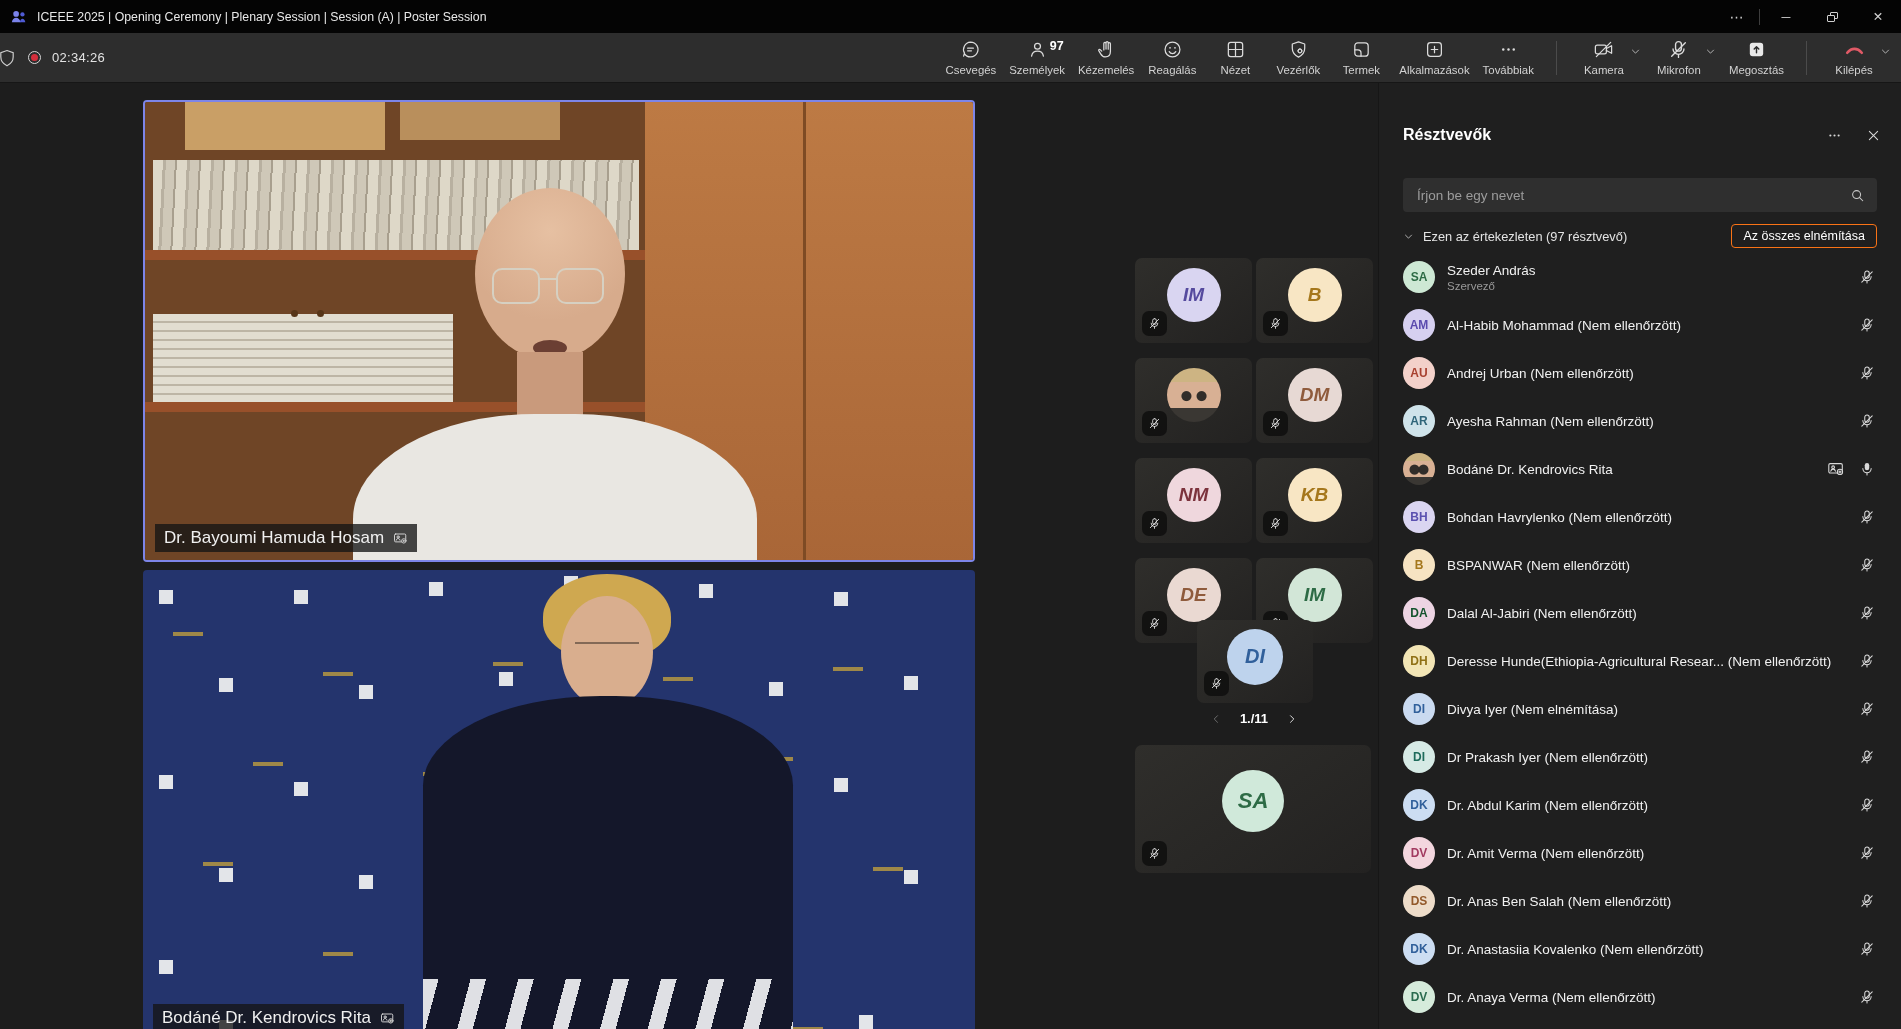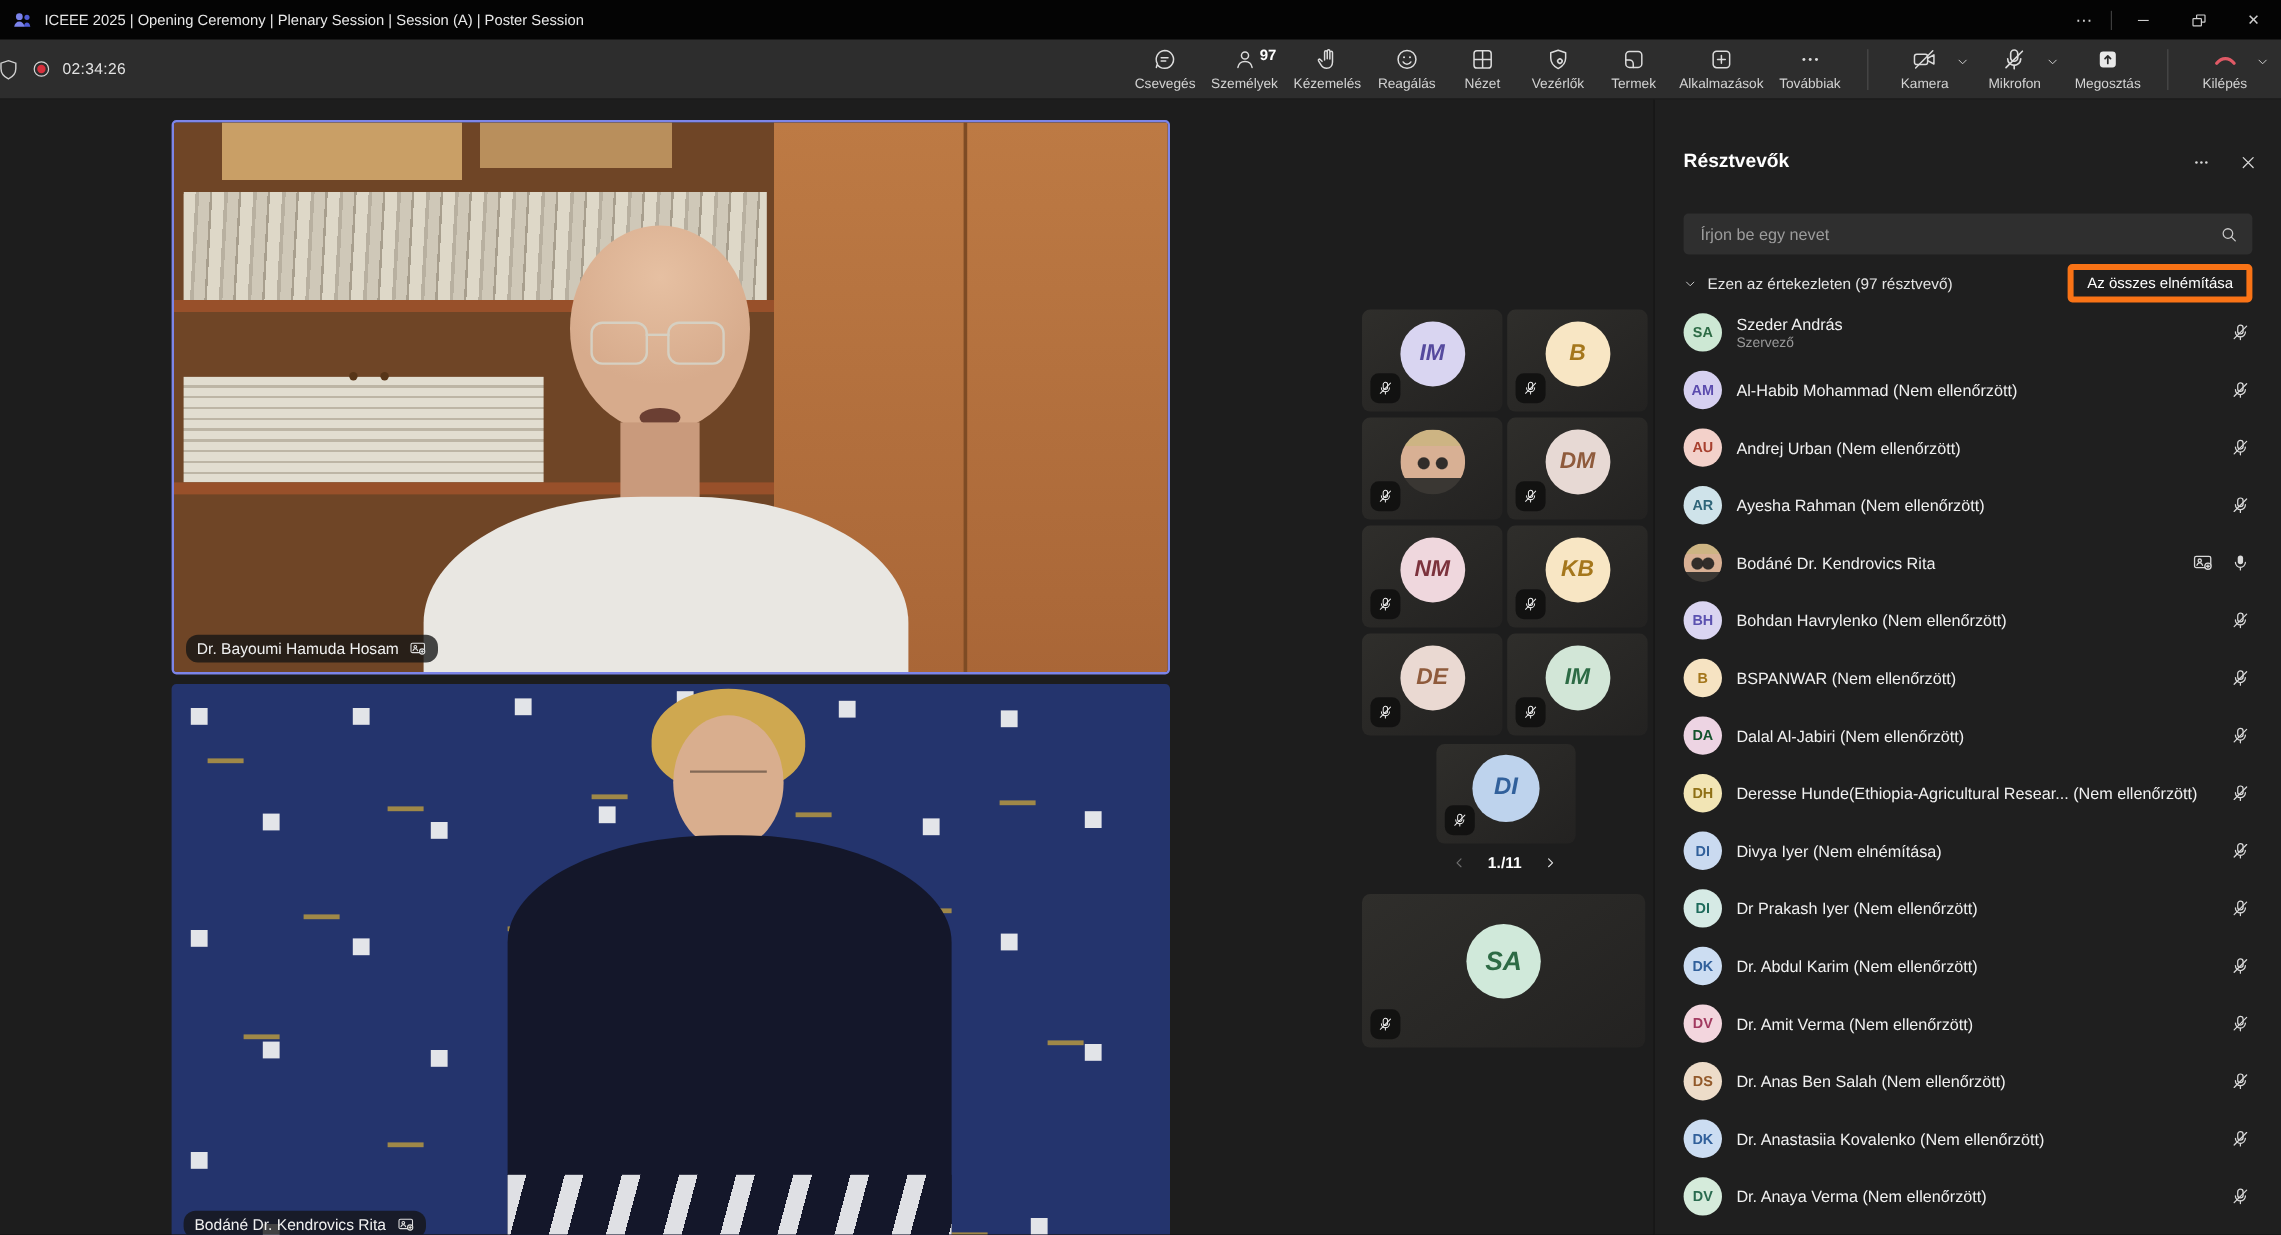--- a/index.html
+++ b/index.html
@@ -34,22 +34,22 @@
   .tb-group{display:flex;align-items:center;gap:1px;}
   .chev{width:11px;height:11px;color:#cfcfcf;margin-top:-12px;}
   .tb-div{width:1px;height:34px;background:#4b4b4b;margin:0 9px;}
   .leave-ic{color:#e05a66;}
 
   
   .stage{position:absolute;left:0;top:83px;width:1378px;height:946px;background:#1d1d1d;overflow:hidden;}
   .video{position:absolute;left:143px;width:832px;border-radius:4px;overflow:hidden;background:#333;}
   .video1{top:17px;height:462px;border:2.5px solid #7d85e8;}
   .video2{top:487px;height:470px;background:#24346d;}
-  .vlabel{position:absolute;left:10px;bottom:8px;background:rgba(20,20,20,.78);border-radius:10px;
-    padding:4px 9px;display:flex;align-items:center;gap:9px;color:#f0f0f0;font-size:13px;z-index:5;white-space:nowrap;}
+  .vlabel{position:absolute;left:10px;bottom:8px;background:rgba(20,20,20,.78);border-radius:0;
+    padding:4px 9px;display:flex;align-items:center;gap:9px;color:#f0f0f0;font-size:17px;z-index:5;white-space:nowrap;}
   .vlabel svg{width:15px;height:15px;color:#e0e0e0;}
 
   
   .v1-bg{position:absolute;inset:0;background:#6f4526;}
   .v1-cab{position:absolute;left:500px;top:0;width:332px;height:462px;background:linear-gradient(180deg,#bd7a44,#a96637);}
   .v1-cab::before{content:'';position:absolute;left:158px;top:0;width:3px;height:100%;background:#7e4b24;}
   .v1-knob1,.v1-knob2{position:absolute;top:208px;width:7px;height:7px;border-radius:50%;background:#573518;}
   .v1-knob1{left:146px}.v1-knob2{left:172px}
   .v1-shelf1,.v1-shelf2{position:absolute;left:0;width:500px;height:10px;background:#98502a;}
   .v1-shelf1{top:148px}.v1-shelf2{top:300px}
@@ -86,21 +86,21 @@
   .w-hair{position:absolute;left:400px;top:4px;width:128px;height:86px;border-radius:50% 50% 44% 44%;background:#cfa850;z-index:3;}
   .w-face{position:absolute;left:418px;top:26px;width:92px;height:112px;border-radius:50%;background:#d9ae8e;z-index:3;}
   .w-glass{position:absolute;left:432px;top:72px;width:64px;height:12px;border-top:2px solid rgba(60,50,40,.55);z-index:4;}
   .w-body{position:absolute;left:280px;top:126px;width:370px;height:344px;background:#14172a;
     border-radius:48% 48% 0 0/26% 26% 0 0;z-index:3;}
   .w-stripes{position:absolute;left:280px;bottom:-11px;width:370px;height:72px;z-index:4;
     background:repeating-linear-gradient(105deg,#dfe0e4 0 15px,#14172a 15px 46px);}
 
   
   .tile-grid{position:absolute;left:1135px;top:175px;display:grid;grid-template-columns:117px 117px;
-    grid-auto-rows:85px;gap:5px 4px;}
+    grid-auto-rows:85px;gap:15px 4px;}
   .tile{position:relative;background:linear-gradient(145deg,#2f2e2b,#232221);border-radius:7px;}
   .t-avatar{position:absolute;left:50%;top:44%;transform:translate(-50%,-50%);width:54px;height:54px;
     border-radius:50%;display:flex;align-items:center;justify-content:center;font-size:19px;font-weight:600;}
   .t-mic{position:absolute;left:7px;bottom:7px;width:25px;height:25px;background:rgba(14,14,14,.85);
     border-radius:7px;display:flex;align-items:center;justify-content:center;color:#ececec;}
   .t-mic svg{width:13px;height:13px;}
   .tile-di{position:absolute;left:1197px;top:537px;width:116px;height:83px;}
   .tile-di .t-avatar{width:56px;height:56px;font-size:20px;}
   .tile-sa{position:absolute;left:1135px;top:662px;width:236px;height:128px;}
   .tile-sa .t-avatar{width:62px;height:62px;font-size:22px;}
@@ -122,21 +122,21 @@
   .ph-icons{display:flex;align-items:center;gap:24px;color:#d9d9d9;}
   .ph-icons svg{width:15px;height:15px;}
   .search{margin:33px 24px 0;height:34px;background:#2f2f2f;border-radius:4px;
     display:flex;align-items:center;padding:0 12px;gap:8px;}
   .search input{flex:1;background:transparent;border:none;outline:none;color:#eee;font-size:13.5px;}
   .search input::placeholder{color:#9c9c9c;}
   .search svg{width:15px;height:15px;color:#c9c9c9;}
   .sec-row{display:flex;align-items:center;margin-top:11px;padding:0 24px;height:26px;}
   .sec-left{display:flex;align-items:center;gap:9px;color:#e3e3e3;font-size:12.8px;}
   .sec-left svg{width:11px;height:11px;color:#c9c9c9;}
-  .mute-all{margin-left:auto;border:5px solid #f97316;background:transparent;color:#fff;
+  .mute-all{margin-left:auto;border:1px solid #f97316;background:transparent;color:#fff;
     font-size:12.5px;border-radius:4px;padding:4px 11px;line-height:14px;}
   .p-list{margin-top:4px;}
   .p-row{height:48px;display:flex;align-items:center;padding:0 26px 0 24px;}
   .avatar{width:32px;height:32px;border-radius:50%;flex:0 0 32px;display:flex;align-items:center;
     justify-content:center;font-size:12px;font-weight:700;font-style:normal;}
   .avatar i{font-style:normal;}
   .p-text{display:flex;flex-direction:column;margin-left:12px;min-width:0;}
   .p-name{font-size:13.5px;color:#f1f1f1;white-space:nowrap;overflow:hidden;max-width:400px;line-height:17px;}
   .p-sub{font-size:11.5px;color:#999;line-height:14px;}
   .p-icons{margin-left:auto;display:flex;align-items:center;gap:14px;color:#d9d9d9;}

